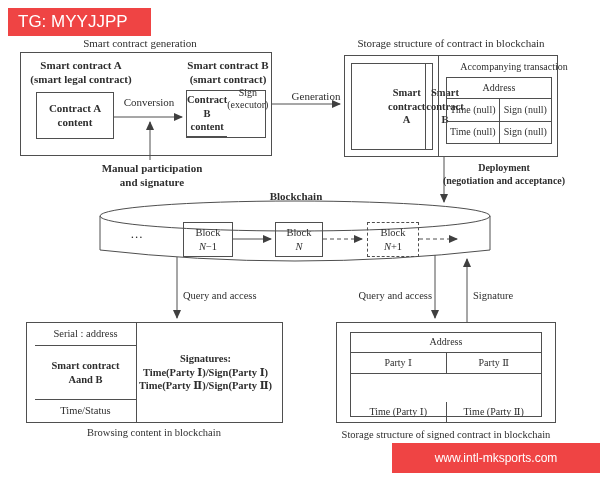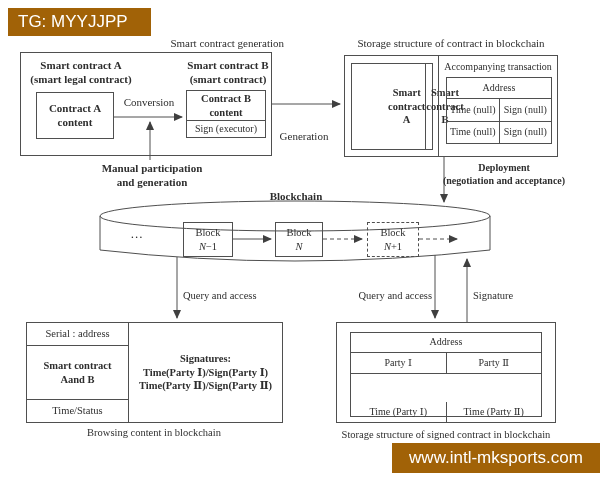--- a/index.html
+++ b/index.html
@@ -12,21 +12,21 @@
   .abs { position:absolute; }
   .layer { position:absolute; left:0; top:0; }
   .box { border:1px solid #4f4f4f; }
   .ctr { text-align:center; }
   .pre { white-space:pre-line;font-weight:bold; }
   .vc { display:flex; flex-direction:column; align-items:center; justify-content:center; }
   .fs11 { font-size:11px; line-height:1.25; }
   .fs105 { font-size:10.5px; line-height:1.3; }
   .fs10 { font-size:10px; line-height:1.25; }
   .sans { font-family:"Liberation Sans","DejaVu Sans",sans-serif; }
-  .banner { background:#a16207; color:#ffffff; display:flex; align-items:center; }
+  .banner { background:#ef4444; color:#ffffff; display:flex; align-items:center; }
   .row { display:flex; width:100%; }
   .cell { flex:1; }
   .brd-r { border-right:1px solid #4f4f4f; }
   .brd-b { border-bottom:1px solid #4f4f4f; }
   i { font-style:italic; }
 </style>
 </head>
 <body>
 
 <div class="stage">
@@ -54,62 +54,62 @@
       <line x1="177" y1="257" x2="177" y2="318" marker-end="url(#ah)"></line>
       <line x1="435" y1="255" x2="435" y2="318" marker-end="url(#ah)"></line>
       <line x1="467" y1="322" x2="467" y2="259" marker-end="url(#ah)"></line>
     </g>
   </svg>
 
   <div class="abs banner sans" style="left:8px; top:8px; width:143px; height:28px; font-size:17px; padding-left:10px;">
     <span>TG: MYYJJPP</span>
   </div>
 
-  <div class="abs ctr fs11" style="left:32px; top:37px; width:252px;text-align:right;">Smart contract generation</div>
+  <div class="abs ctr fs11" style="left:14px; top:37px; width:252px;">Smart contract generation</div>
 
   <div class="abs box" style="left:20px; top:52px; width:252px; height:104px;"></div>
 
   <div class="abs ctr pre fs11" style="left:24px; top:59px; width:114px;">Smart contract A
 (smart legal contract)</div>
 
   <div class="abs box vc ctr pre fs11" style="left:36px; top:92px; width:78px; height:47px;">Contract A
 content</div>
 
   <div class="abs ctr fs11" style="left:116px; top:96px; width:66px;">Conversion</div>
 
   <div class="abs ctr pre fs11" style="left:176px; top:59px; width:104px;">Smart contract B
 (smart contract)</div>
 
-  <div class="abs box" style="left:186px; top:90px; width:80px; height:48px; display:flex; flex-direction:column;">
+  <div class="abs box" style="left:186px; top:90px; width:80px; height:48px; display:flex; ">
     <div class="vc ctr pre fs105 brd-b" style="flex:1;">Contract B
 content</div>
     <div class="vc ctr fs10" style="height:16px;">Sign (executor)</div>
   </div>
 
   <div class="abs ctr pre fs11" style="left:92px; top:162px; width:120px;">Manual participation
-and generation</div>
+and signature</div>
 
-  <div class="abs ctr fs11" style="left:268px; top:90px; width:72px;margin-top:40px;">Generation</div>
+  <div class="abs ctr fs11" style="left:280px; top:90px; width:72px;">Generation</div>
 
   <div class="abs ctr fs11" style="left:344px; top:37px; width:214px;text-align:center;">Storage structure of contract in blockchain</div>
 
   <div class="abs box" style="left:344px; top:55px; width:214px; height:102px;"></div>
 
   <div class="abs box" style="left:351px; top:63px; width:82px; height:87px; display:flex;padding-left:36px;">
     <div class="cell vc ctr pre fs105 brd-r">Smart
 contract
 A</div>
     <div class="cell vc ctr pre fs105">Smart
 contract
 B</div>
   </div>
 
   <div class="abs" style="left:438px; top:55px; width:0; height:102px; border-left:1px solid #4f4f4f;"></div>
 
-  <div class="abs ctr fs10" style="left:440px; top:61px; width:116px;">Accompanying transaction</div>
+  <div class="abs ctr fs10" style="left:456px; top:61px; width:116px;">Accompanying transaction</div>
 
   <div class="abs box" style="left:446px; top:77px; width:106px; height:67px;">
     <div class="row brd-b vc fs10" style="height:21px;">Address</div>
     <div class="row brd-b" style="height:23px;">
       <div class="cell vc ctr fs10 brd-r">Time (null)</div>
       <div class="cell vc ctr fs10">Sign (null)</div>
     </div>
     <div class="row" style="height:21px;">
       <div class="cell vc ctr fs10 brd-r">Time (null)</div>
       <div class="cell vc ctr fs10">Sign (null)</div>
@@ -138,21 +138,21 @@
     <div><i>N</i><span>+1</span></div>
   </div>
 
   <div class="abs fs105" style="left:183px; top:289px; width:95px;">Query and access</div>
 
   <div class="abs fs105" style="left:338px; top:289px; width:94px; text-align:right;">Query and access</div>
 
   <div class="abs fs105" style="left:473px; top:289px; width:60px;">Signature</div>
 
   <div class="abs box" style="left:26px; top:322px; width:257px; height:101px;">
-    <div class="abs brd-r" style="left:0; top:0; width:102px; height:99px; display:flex; flex-direction:column;">
+    <div class="abs brd-r" style="left:8px; top:0; width:102px; height:99px; display:flex; flex-direction:column;">
       <div class="vc ctr fs105 brd-b" style="height:23px;">Serial : address</div>
       <div class="vc ctr pre fs105 brd-b" style="flex:1;">Smart contract
 Aand B</div>
       <div class="vc ctr fs105" style="height:22px;">Time/Status</div>
     </div>
     <div class="abs vc ctr pre fs105" style="left:102px; top:0; width:153px; height:99px;">Signatures:
 Time(Party Ⅰ)/Sign(Party Ⅰ)
 Time(Party Ⅱ)/Sign(Party Ⅱ)</div>
   </div>
 
@@ -167,17 +167,17 @@
       </div>
       <div class="row brd-b" style="height:21px;margin-top:28px;">
         <div class="cell vc ctr fs10 brd-r">Time (Party Ⅰ)</div>
         <div class="cell vc ctr fs10">Time (Party Ⅱ)</div>
       </div>
     </div>
   </div>
 
   <div class="abs ctr fs105" style="left:331px; top:428px; width:230px;">Storage structure of signed contract in blockchain</div>
 
-  <div class="abs banner sans" style="left:392px; top:443px; width:208px; height:30px; font-size:17px; justify-content:center;">
+  <div class="abs banner sans" style="left:392px; top:443px; width:208px; height:30px; font-size:12px; justify-content:center;">
     <span>www.intl-mksports.com</span>
   </div>
 
 </div>
 
 </body></html>

